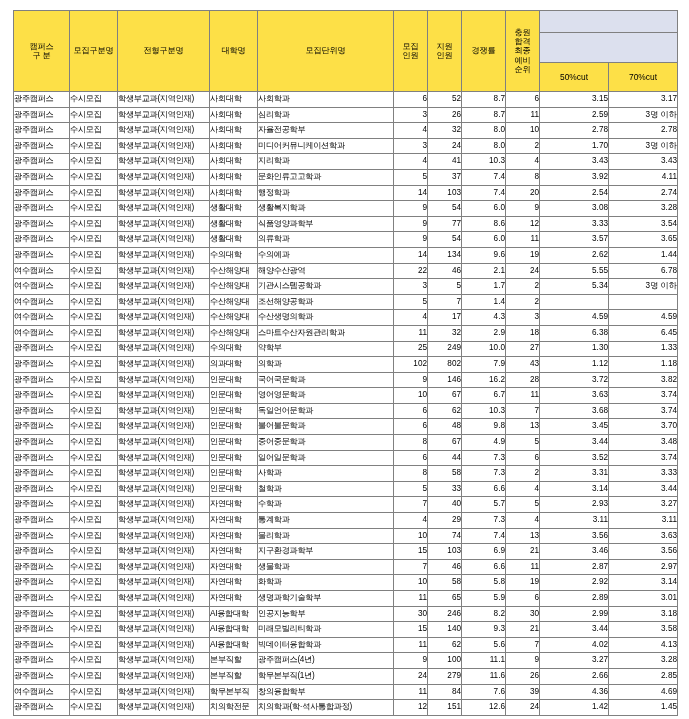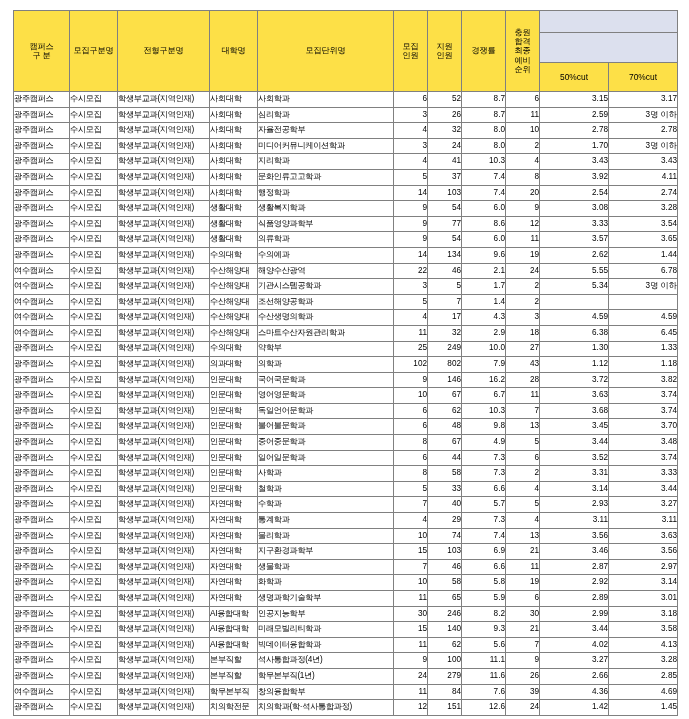--- a/index.html
+++ b/index.html
@@ -607,21 +607,21 @@
           <td class="num">5.6</td>
           <td class="num">7</td>
           <td class="num">4.02</td>
           <td class="num">4.13</td>
         </tr>
         <tr>
           <td class="txt">광주캠퍼스</td>
           <td class="txt">수시모집</td>
           <td class="txt">학생부교과(지역인재)</td>
           <td class="txt">본부직할</td>
-          <td class="txt">석사통합과정(4년)</td>
+          <td class="txt">광주캠퍼스(4년)</td>
           <td class="num">9</td>
           <td class="num">100</td>
           <td class="num">11.1</td>
           <td class="num">9</td>
           <td class="num">3.27</td>
           <td class="num">3.28</td>
         </tr>
         <tr>
           <td class="txt">광주캠퍼스</td>
           <td class="txt">수시모집</td>

